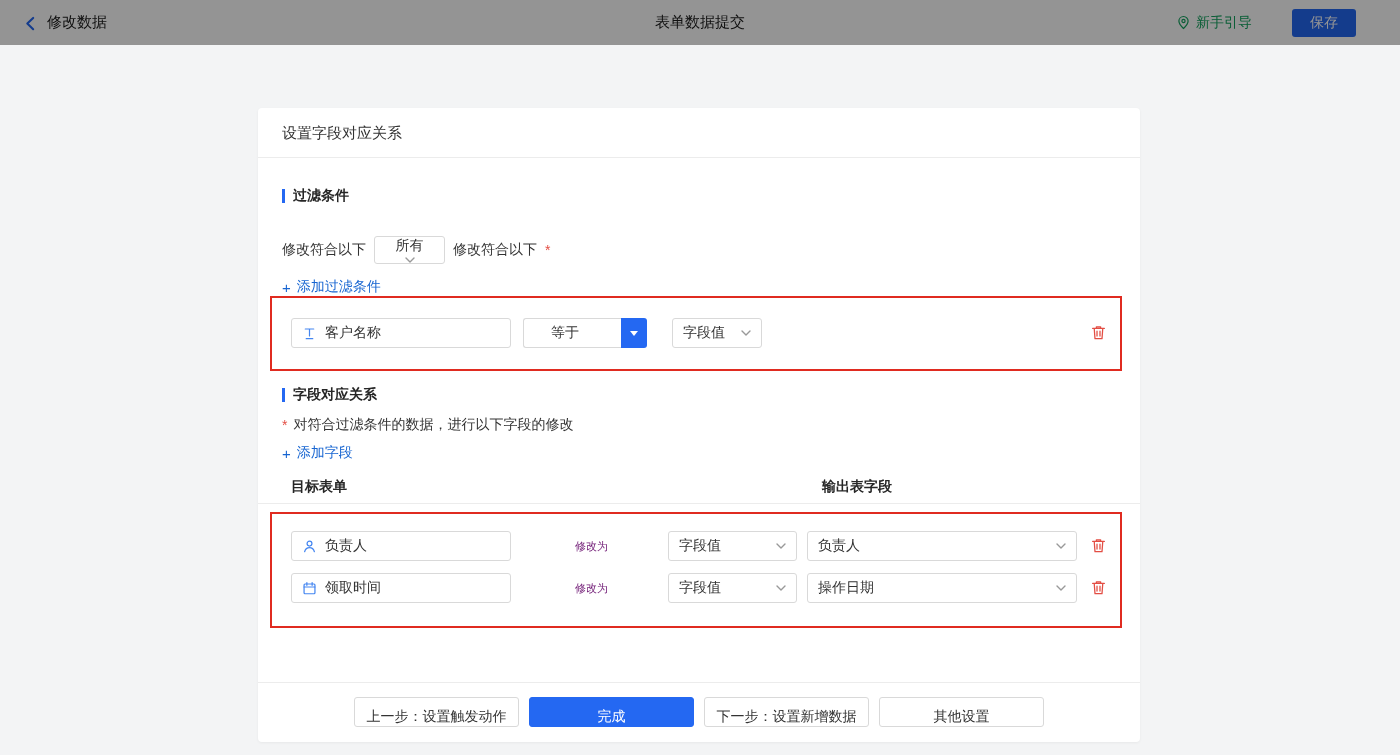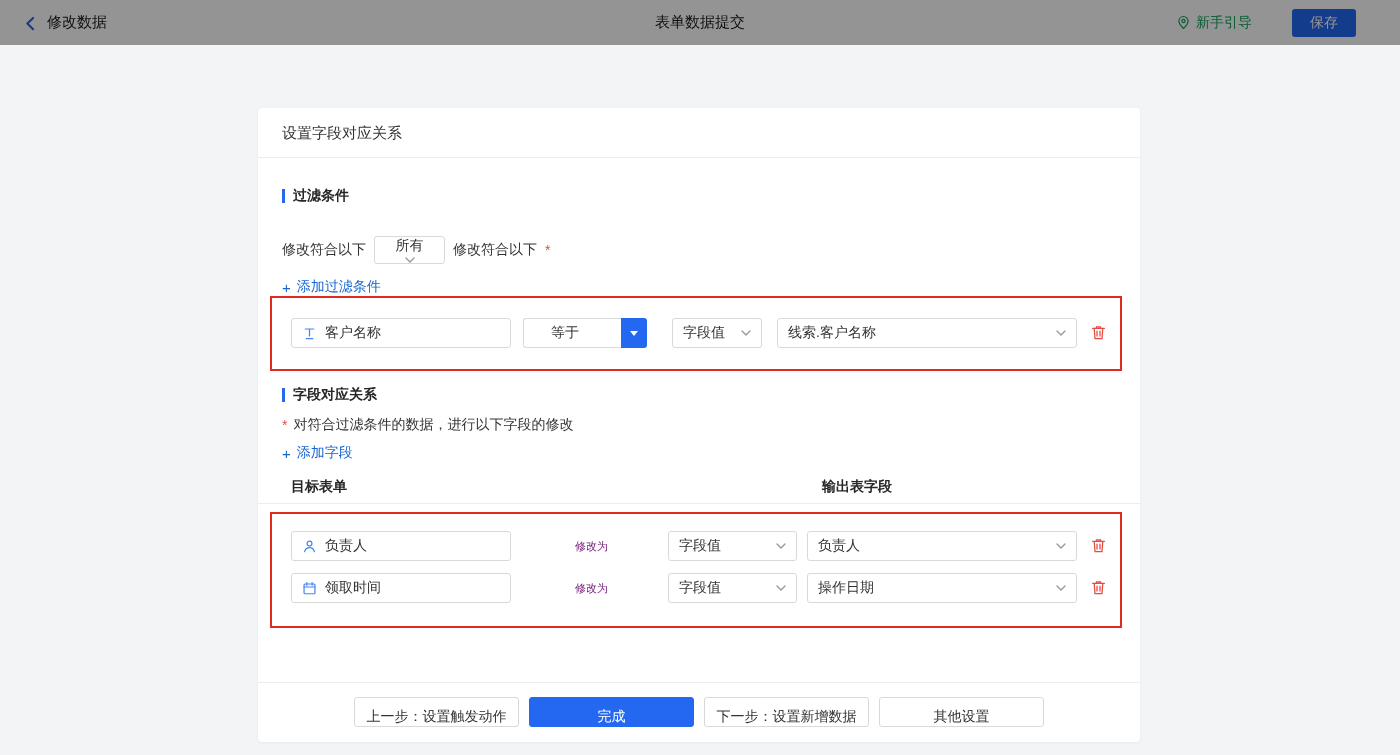--- a/index.html
+++ b/index.html
@@ -132,26 +132,20 @@
         <span class="op-btn">
             <i class="tri"></i>
           </span>
       </div>
       <div class="select-box" style="left:414px;top:210px;width:90px">
         <span>字段值</span>
         <svg class="chev" viewBox="0 0 10 6">
             <path d="M1 1l4 4 4-4"></path>
           </svg>
       </div>
-      <div class="select-box" style="left:519px;top:210px;width:300px">
-        <span>线索.客户名称</span>
-        <svg class="chev" viewBox="0 0 10 6">
-            <path d="M1 1l4 4 4-4"></path>
-          </svg>
-      </div>
       <svg class="trash" style="left:832px;top:216px" viewBox="0 0 16 16">
         <path d="M2.5 4.2h11M6 4V2.6h4V4M4 4.5l.7 9.3h6.6l.7-9.3M6.6 6.8v4.6M9.4 6.8v4.6"></path>
       </svg>
 
       <div class="sec-title" style="top:277px">
         <span class="bar"></span>
         <span>字段对应关系</span>
       </div>
 
       <div class="desc">

